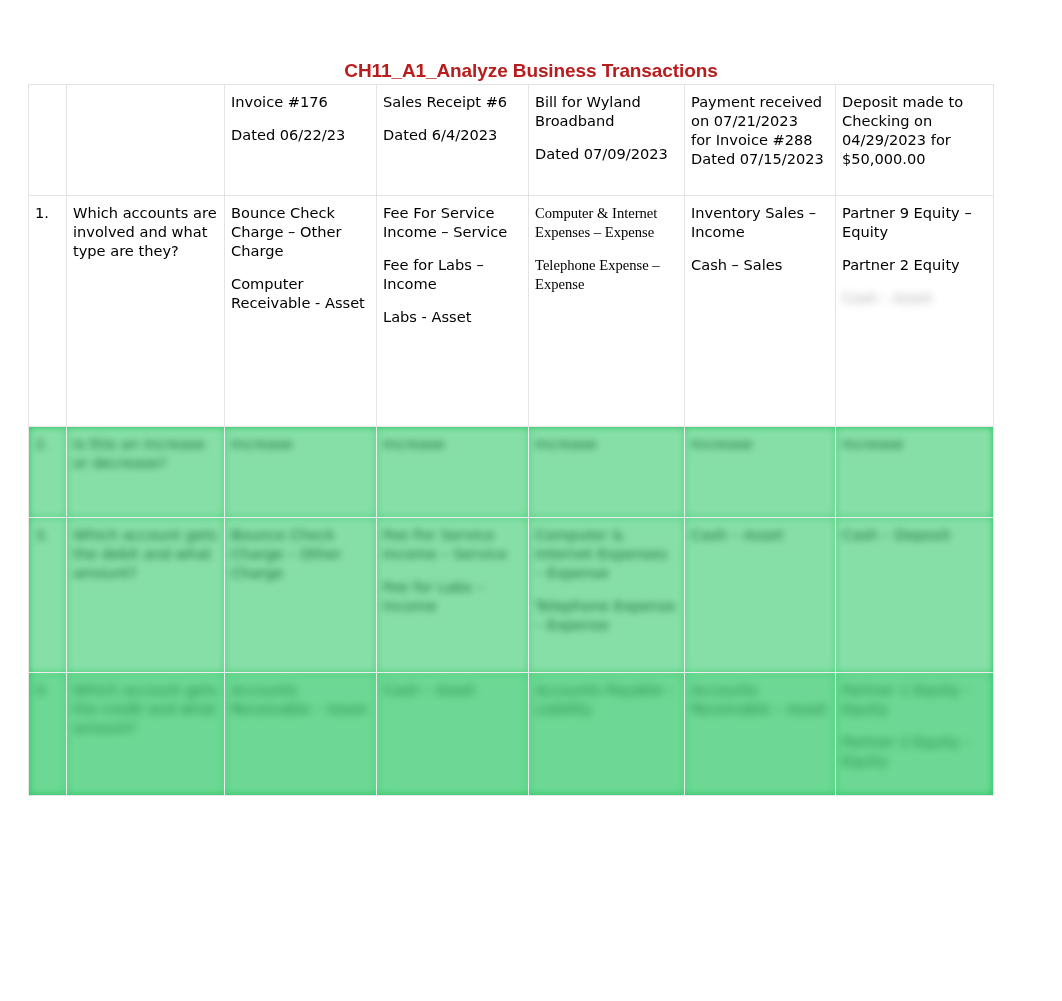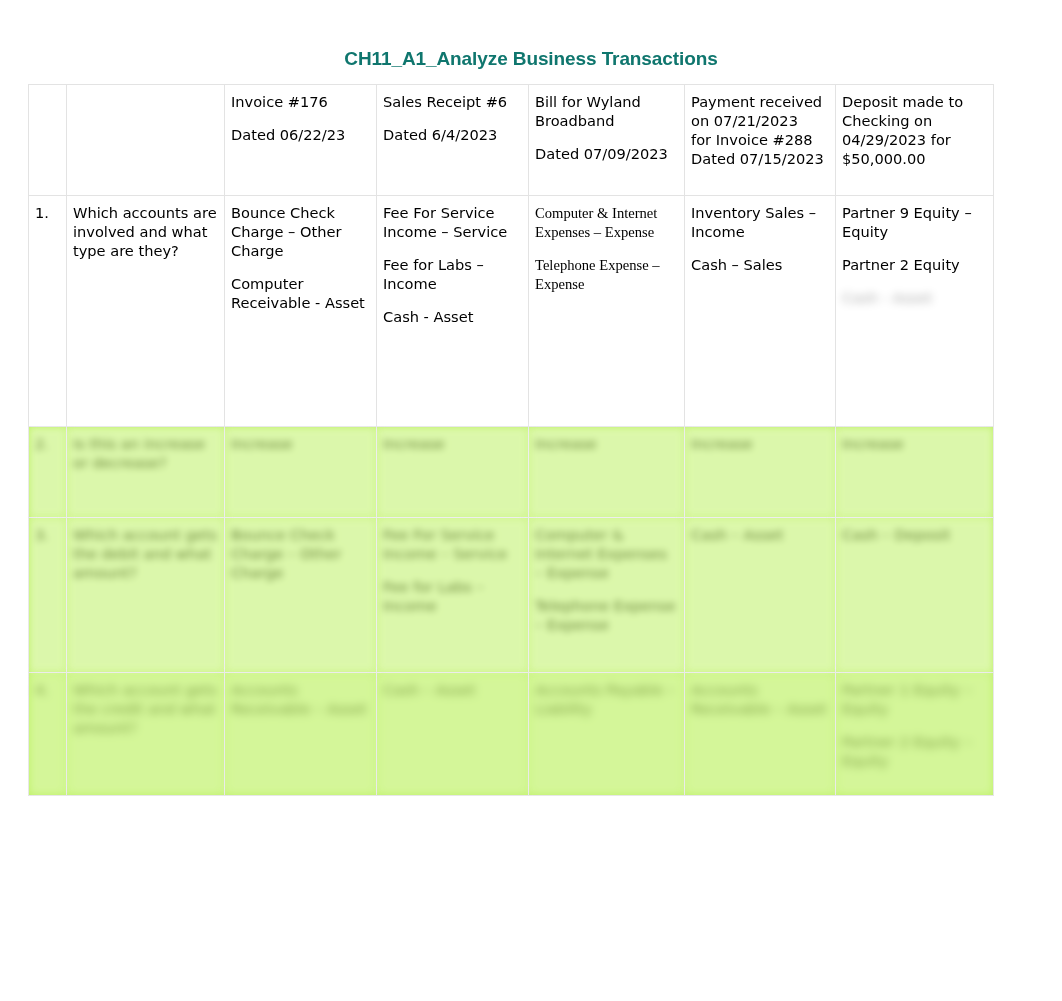--- a/index.html
+++ b/index.html
@@ -12,43 +12,43 @@
     height: 1001px;
     position: relative;
     font-family: "DejaVu Sans", sans-serif;
     color: #000000;
     overflow: hidden;
   }
 
   
   .doc-title {
     position: absolute;
-    top: 48px;
+    top: 60px;
     left: 0;
     width: 1062px;
     text-align: center;
     font-family: "Liberation Sans", sans-serif;
     font-weight: bold;
     font-size: 19px;
     letter-spacing: -0.1px;
-    color: #0f766e;
+    color: #b91c1c;
   }
 
   
   .table-wrap {
     position: absolute;
     left: 28px;
     top: 84px;
     width: 965px;
   }
   table.analysis {
     border-collapse: collapse;
     table-layout: fixed;
     width: 965px;
-    background: #bef264;
+    background: #22c55e;
   }
   table.analysis td {
     border: 1px solid #e3e3e3;
     vertical-align: top;
     padding: 8px 6px 6px 6px;
     font-size: 14.6px;
     line-height: 1.30;
     overflow: hidden;
     background: #ffffff;
   }
@@ -136,21 +136,21 @@
         <td>Which accounts are involved and what type are they?</td>
 
         <td>
           <p class="para">Bounce Check Charge – Other Charge</p>
           <p class="para">Computer Receivable - Asset</p>
         </td>
 
         <td>
           <p class="para">Fee For Service Income – Service</p>
           <p class="para">Fee for Labs – Income</p>
-          <p class="para">Cash - Asset</p>
+          <p class="para">Labs - Asset</p>
         </td>
 
         <td class="clip-cell">
           <p class="para">Computer &amp; Internet Expenses – Expense</p>
           <p class="para">Telephone Expense – Expense</p>
         </td>
 
         <td>
           <p class="para">Inventory Sales – Income</p>
           <p class="para">Cash – Sales</p>

